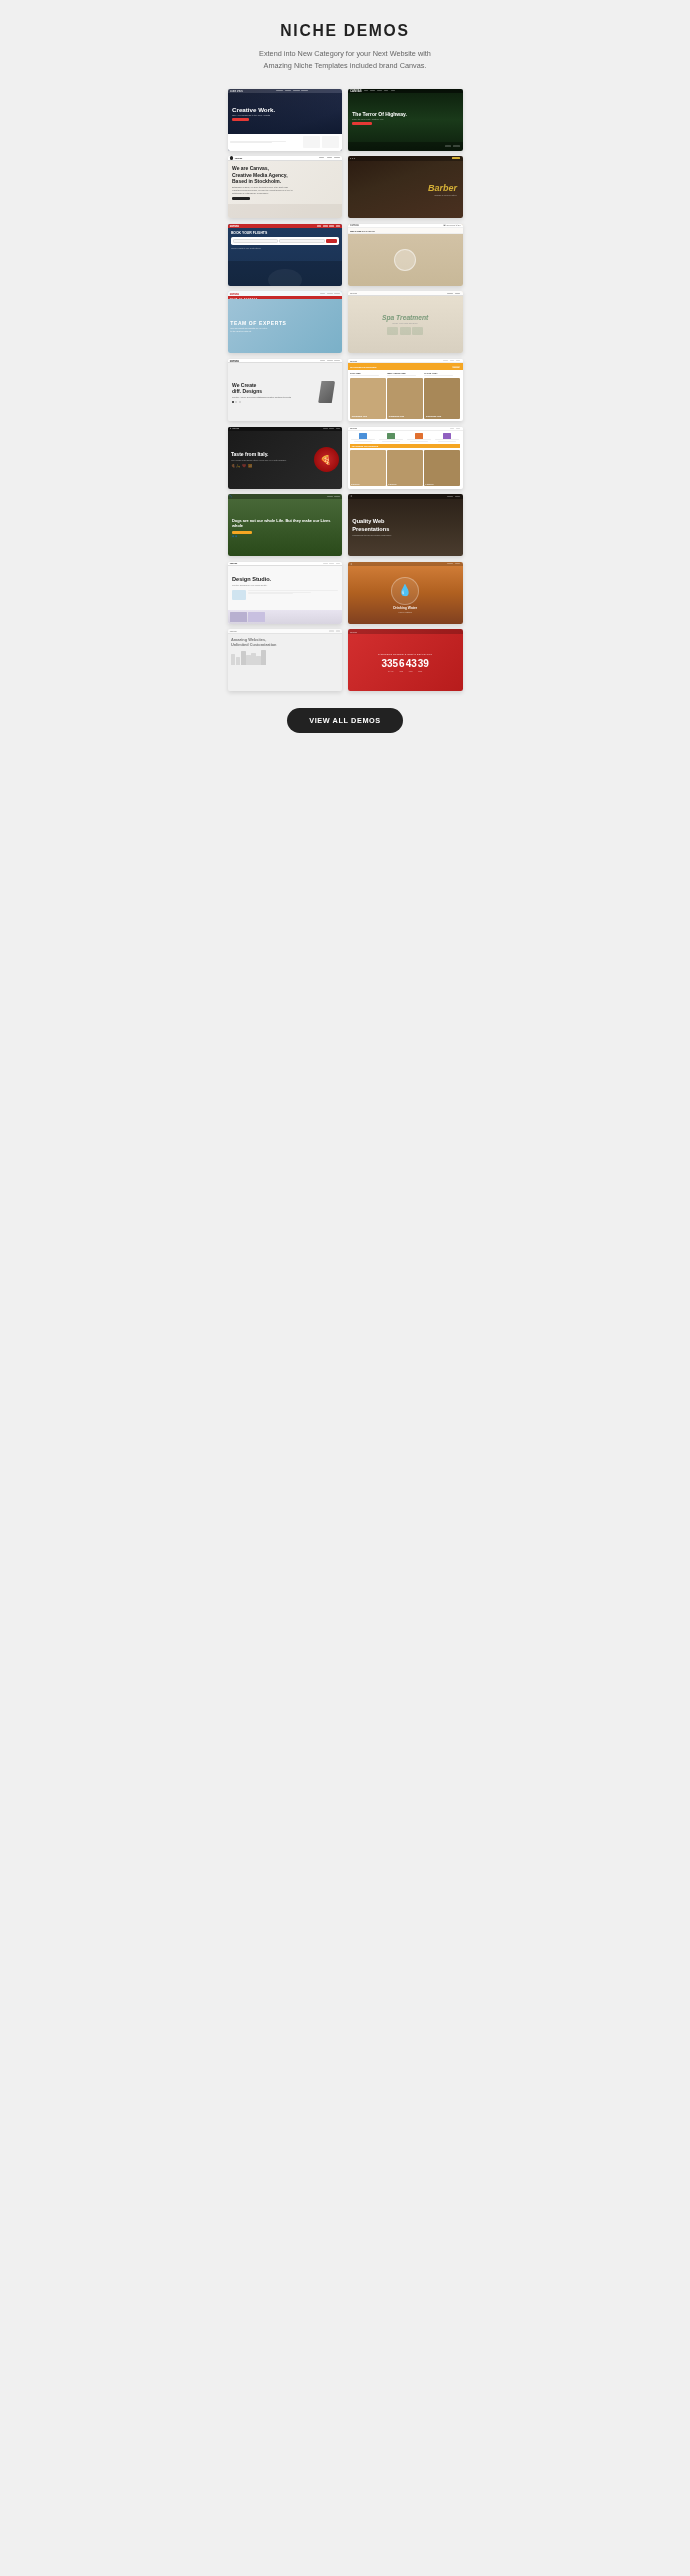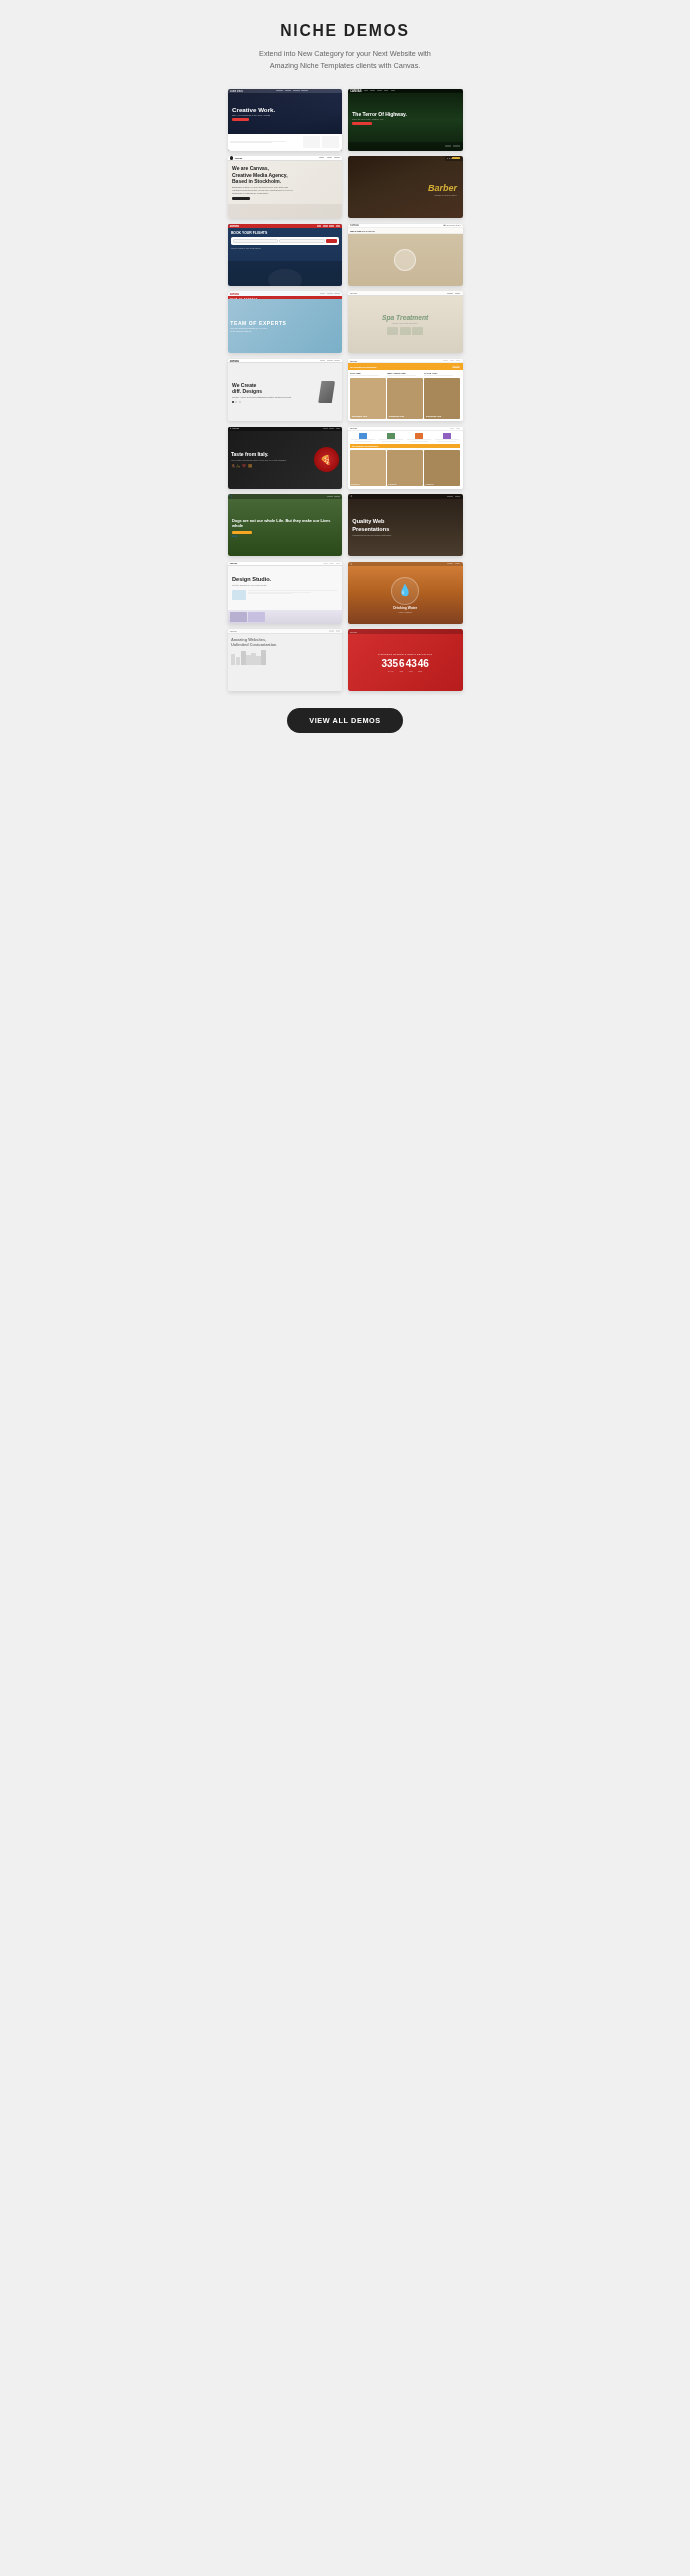--- a/index.html
+++ b/index.html
@@ -76,21 +76,21 @@
       cursor: pointer;
     }
   </style>
 </head>
 <body>
 
 <div class="page-wrapper">
 
   <h1 class="page-title">NICHE DEMOS</h1>
 
-  <p class="page-subtitle">Extend into New Category for your Next Website with Amazing Niche Templates clients with Canvas.</p>
+  <p class="page-subtitle">Extend into New Category for your Next Website with Amazing Niche Templates included brand Canvas.</p>
 
   <div class="demos-grid">
 
     <div class="demo-card">
       <div class="demo-preview" style="background: linear-gradient(160deg, #1a2035 0%, #263050 60%, #1a2540 100%);">
         <div style="height:4.5px;background:rgba(255,255,255,0.12);display:flex;align-items:center;padding:0 2.8px;gap:1.7px;">
           <span style="font-size:2.8px;color:rgba(255,255,255,0.9);font-weight:700;letter-spacing:0.6px;">canvas</span>
           <div style="flex:1;display:flex;gap:1.7px;justify-content:center;">
             <span style="width:6.7px;height:1.1px;background:rgba(255,255,255,0.4);border-radius:0.6px;"></span>
             <span style="width:6.7px;height:1.1px;background:rgba(255,255,255,0.4);border-radius:0.6px;"></span>
@@ -152,21 +152,21 @@
         <div style="flex:1;padding:3.4px 4.5px;display:flex;flex-direction:column;justify-content:center;">
           <div style="color:#1a1a1a;font-size:5px;font-weight:800;line-height:1.3;">We are Canvas,<br>Creative Media Agency,<br>Based in Stockholm.</div>
           <div style="color:#666;font-size:2px;margin-top:1.7px;line-height:1.4;">Established in 2005, We have the Best People &amp; the Best Page<br>Whilst Delivering Excellence, we offer the Widest Range of CANVAS<br>outstanding &amp; extraordinary performance</div>
           <div style="width:18px;height:2.8px;background:#222;border-radius:1.1px;margin-top:2.2px;"></div>
         </div>
         <div style="height:14px;background:rgba(200,190,180,0.3);position:relative;"></div>
       </div>
     </div>
 
     <div class="demo-card">
-      <div class="demo-preview" style="background:linear-gradient(160deg,#2a1a10 0%,#3a2a1a 40%,#4a3020 100%);align-items:flex-end;">
+      <div class="demo-preview" style="background:linear-gradient(160deg,#2a1a10 0%,#3a2a1a 40%,#4a3020 100%);">
         <div style="height:4.5px;background:rgba(0,0,0,0.3);display:flex;align-items:center;padding:0 2.2px;">
           <span style="font-size:2.2px;color:rgba(255,255,255,0.6);">● ● ●</span>
           <div style="flex:1;display:flex;justify-content:flex-end;gap:1.7px;">
             <span style="width:8.4px;height:2.2px;background:#d4af37;border-radius:0.6px;font-size:1.7px;color:#000;display:flex;align-items:center;justify-content:center;"></span>
           </div>
         </div>
         <div style="flex:1;display:flex;flex-direction:column;justify-content:center;align-items:flex-end;padding:0 5.6px 0 0;">
           <div style="color:#d4af37;font-size:9px;font-style:italic;font-weight:700;text-align:right;">Barber</div>
           <div style="color:rgba(255,255,255,0.5);font-size:2.2px;text-align:right;margin-top:0.6px;">Classic &amp; Modern Style</div>
         </div>
@@ -524,21 +524,21 @@
       <div class="demo-preview" style="background:linear-gradient(135deg,#d32f2f 0%,#b71c1c 100%);">
         <div style="height:4.5px;background:rgba(0,0,0,0.2);display:flex;align-items:center;padding:0 2.2px;">
           <span style="font-size:2.2px;color:rgba(255,255,255,0.7);">canvas</span>
         </div>
         <div style="flex:1;padding:2.8px 2.2px;display:flex;flex-direction:column;justify-content:center;align-items:center;">
           <div style="color:rgba(255,255,255,0.9);font-size:2.2px;text-align:center;margin-bottom:2.8px;letter-spacing:0.3px;">FABULOUS OFFERS &amp; GREAT DEALS TILL</div>
           <div style="display:flex;justify-content:space-between;gap:1px;">
             <span style="color:white;font-size:10px;font-weight:900;">335</span>
             <span style="color:white;font-size:10px;font-weight:900;">6</span>
             <span style="color:white;font-size:10px;font-weight:900;">43</span>
-            <span style="color:white;font-size:10px;font-weight:900;">46</span>
+            <span style="color:white;font-size:10px;font-weight:900;">39</span>
           </div>
           <div style="display:flex;justify-content:center;gap:5.6px;margin-top:1.1px;">
             <span style="color:rgba(255,255,255,0.6);font-size:2px;">DAYS</span>
             <span style="color:rgba(255,255,255,0.6);font-size:2px;">HRS</span>
             <span style="color:rgba(255,255,255,0.6);font-size:2px;">MIN</span>
             <span style="color:rgba(255,255,255,0.6);font-size:2px;">SEC</span>
           </div>
         </div>
       </div>
     </div>

